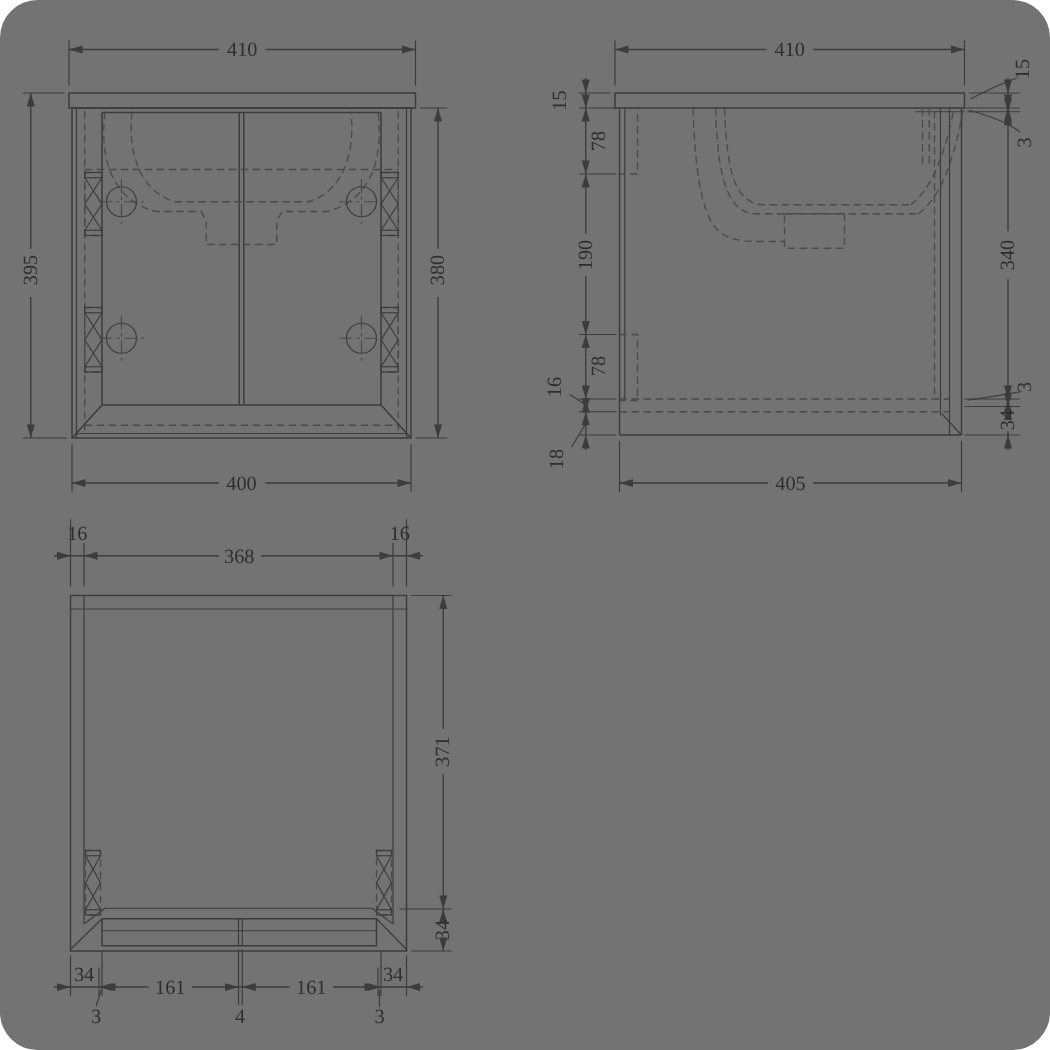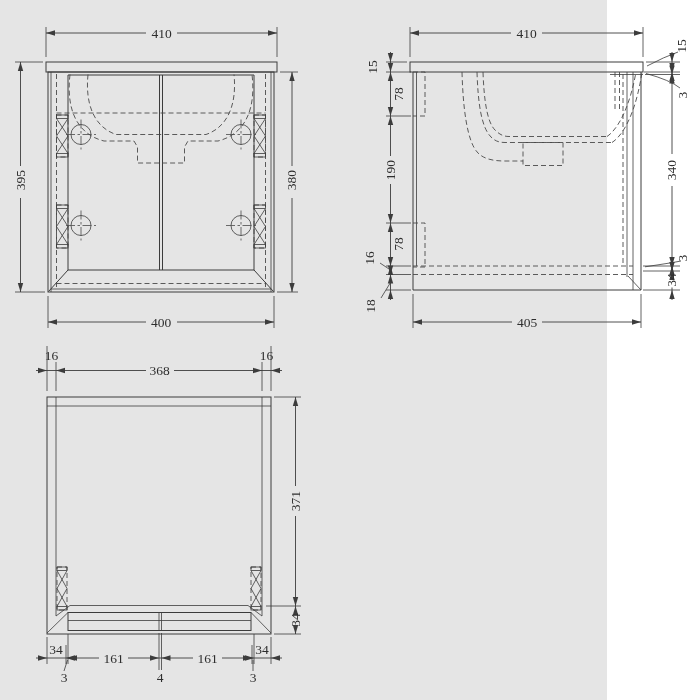--- a/index.html
+++ b/index.html
@@ -1,16 +1,16 @@
 <!DOCTYPE html>
 <html><head>
 <meta charset="utf-8">
 <style>
   html,body{margin:0;padding:0;background:#ffffff;}
-  .stage{width:607px;height:700px;background:#e5e5e5;position:relative;}
+  .stage{width:700px;height:700px;background:#737373;position:relative;border-radius:25px;}
   .s{stroke:#3c3c3c;stroke-width:1;fill:none;}
   .s2{stroke:#3c3c3c;stroke-width:.8;fill:none;}
   .dash{stroke:#4a4a4a;stroke-width:.9;fill:none;stroke-dasharray:5,3;}
   .cl{stroke:#4a4a4a;stroke-width:.8;fill:none;stroke-dasharray:9,2.5,2.5,2.5;}
   .dimline{stroke:#3c3c3c;stroke-width:.9;fill:none;}
   .ext{stroke:#3c3c3c;stroke-width:.8;fill:none;}
   .arr{fill:#3c3c3c;}
   text.dim{font-family:"Liberation Serif", "DejaVu Serif", serif;font-size:13.5px;fill:#2e2e2e;text-anchor:middle;}
 </style>
 </head>

